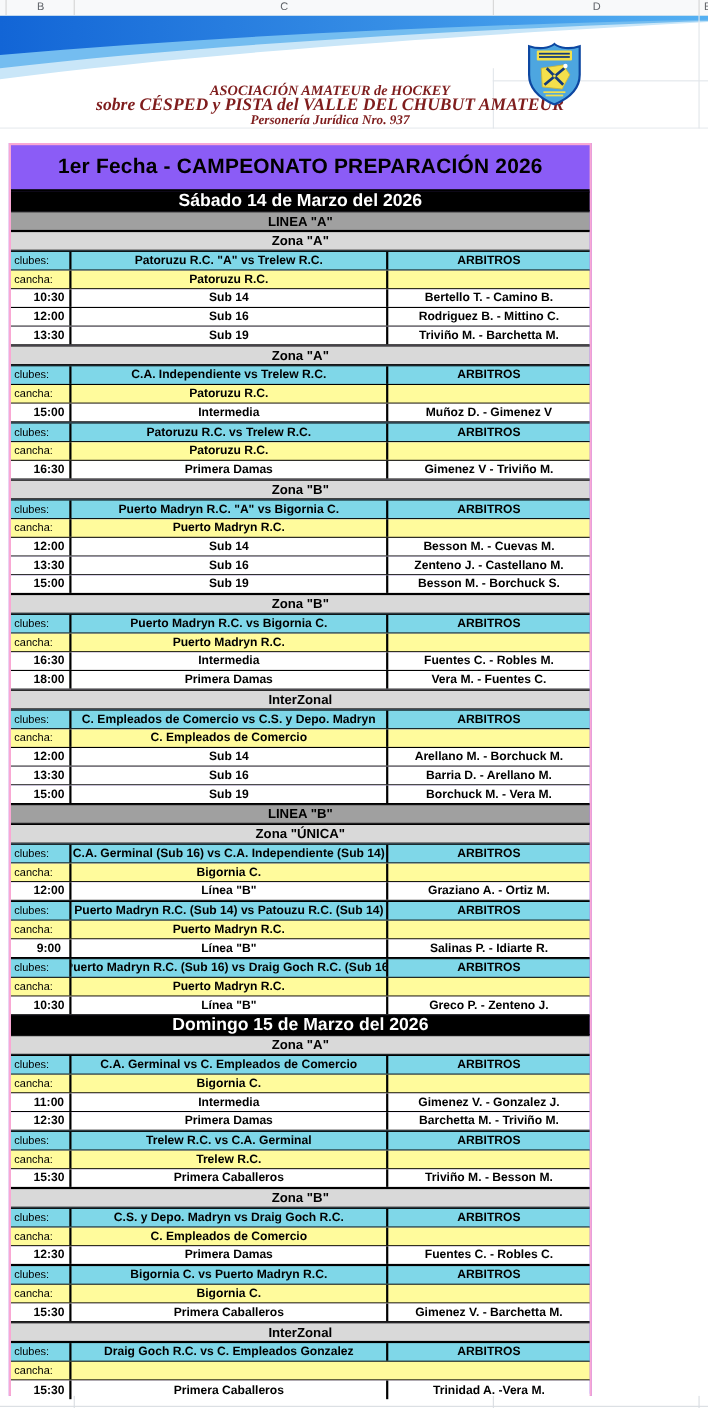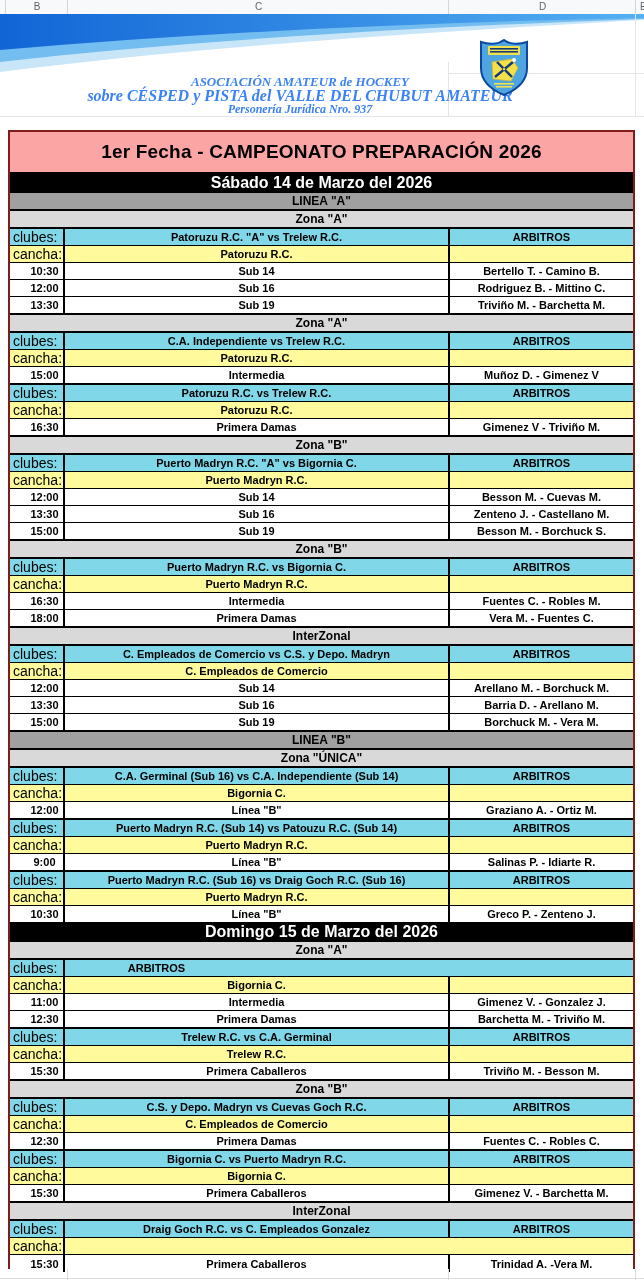--- a/index.html
+++ b/index.html
@@ -16,48 +16,48 @@
   .colstrip .collabel{
     position:absolute;top:0;height:14px;line-height:14px;
     font-size:10px;color:#5f6368;text-align:center;
     border-left:1px solid #d5d5d5;
   }
   
   .banner{position:absolute;left:0;top:14px;width:644px;height:103px;background:#fff;overflow:hidden;}
   .gridline{position:absolute;background:#e2e6ea;}
   .org-text{
     position:absolute;left:0;top:60px;width:600px;text-align:center;
-    color:#3b82f6;font-family:"Liberation Serif","DejaVu Serif",serif;
+    color:#7f1d1d;font-family:"Liberation Serif","DejaVu Serif",serif;
     font-style:italic;font-weight:bold;
   }
   .org-line1{font-size:13px;line-height:15px;}
   .org-line2{font-size:16px;line-height:14px;}
   .org-line3{font-size:12px;line-height:13px;}
   .logo{position:absolute;left:478px;top:24px;}
   
   .tbl{
-    position:absolute;left:8px;top:130px;width:627px;height:1139px;
-    border:2px solid #7f1d1d;box-sizing:border-box;background:#fca5a5;
+    position:absolute;left:8px;top:130px;width:530px;height:1139px;
+    border:2px solid #f9a8d4;box-sizing:border-box;background:#8b5cf6;
   }
   .row{display:flex;box-sizing:border-box;border-bottom:1px solid #000;align-items:stretch;}
   .row:last-child{border-bottom:none;}
   .cell{display:flex;align-items:center;box-sizing:border-box;font-size:11px;font-weight:bold;color:#000;overflow:hidden;white-space:nowrap;}
   .r-title{height:42px;border-bottom:2px solid #000;}
   .r-title .cell{flex:1;justify-content:center;font-size:19px;letter-spacing:.2px;}
   .r-day{height:18px;background:var(--day);border-top:1px solid #000;}
   .r-day .cell{flex:1;justify-content:center;color:#fff;font-size:16px;}
   .r-line{height:18px;background:var(--line);border-top:1px solid #000;}
   .r-line .cell{flex:1;justify-content:center;font-size:12px;}
   .r-zone{height:18px;background:var(--zone);border-top:1px solid #000;}
   .r-zone .cell{flex:1;justify-content:center;font-size:12px;}
   .r-match{height:18px;background:var(--cyan);border-top:1px solid #000;}
   .r-venue{height:17px;background:var(--yellow);}
   .r-game{height:17px;background:#fff;}
   .c-left{width:55px;border-right:2px solid #000;padding-left:3px;}
-  .c-left.lbl{font-weight:normal;font-size:14px;}
+  .c-left.lbl{font-weight:normal;font-size:10px;}
   .c-left.time{justify-content:center;padding-left:16px;}
   .c-mid{flex:1;border-right:2px solid #000;justify-content:center;}
   .c-right{width:183px;justify-content:center;}
   
   .botline{position:absolute;background:#d9dde1;}
 </style>
 </head>
 <body>
 
 <div class="colstrip">
@@ -261,20 +261,21 @@
       </div><div class="row r-game">
         <div class="cell c-left time">10:30</div>
         <div class="cell c-mid">Línea "B"</div>
         <div class="cell c-right">Greco P. - Zenteno J.</div>
       </div><div class="row r-day">
         <div class="cell ">Domingo 15 de Marzo del 2026</div>
       </div><div class="row r-zone">
         <div class="cell ">Zona "A"</div>
       </div><div class="row r-match">
         <div class="cell c-left lbl">clubes:</div>
+        <div class="cell c-mid">C.A. Germinal vs C. Empleados de Comercio</div>
         <div class="cell c-right">ARBITROS</div>
       </div><div class="row r-venue">
         <div class="cell c-left lbl">cancha:</div>
         <div class="cell c-mid">Bigornia C.</div>
         <div class="cell c-right"></div>
       </div><div class="row r-game">
         <div class="cell c-left time">11:00</div>
         <div class="cell c-mid">Intermedia</div>
         <div class="cell c-right">Gimenez V. - Gonzalez J.</div>
       </div><div class="row r-game">
@@ -290,21 +291,21 @@
         <div class="cell c-mid">Trelew R.C.</div>
         <div class="cell c-right"></div>
       </div><div class="row r-game">
         <div class="cell c-left time">15:30</div>
         <div class="cell c-mid">Primera Caballeros</div>
         <div class="cell c-right">Triviño M. - Besson M.</div>
       </div><div class="row r-zone">
         <div class="cell ">Zona "B"</div>
       </div><div class="row r-match">
         <div class="cell c-left lbl">clubes:</div>
-        <div class="cell c-mid">C.S. y Depo. Madryn vs Cuevas Goch R.C.</div>
+        <div class="cell c-mid">C.S. y Depo. Madryn vs Draig Goch R.C.</div>
         <div class="cell c-right">ARBITROS</div>
       </div><div class="row r-venue">
         <div class="cell c-left lbl">cancha:</div>
         <div class="cell c-mid">C. Empleados de Comercio</div>
         <div class="cell c-right"></div>
       </div><div class="row r-game">
         <div class="cell c-left time">12:30</div>
         <div class="cell c-mid">Primera Damas</div>
         <div class="cell c-right">Fuentes C. - Robles C.</div>
       </div><div class="row r-match">

